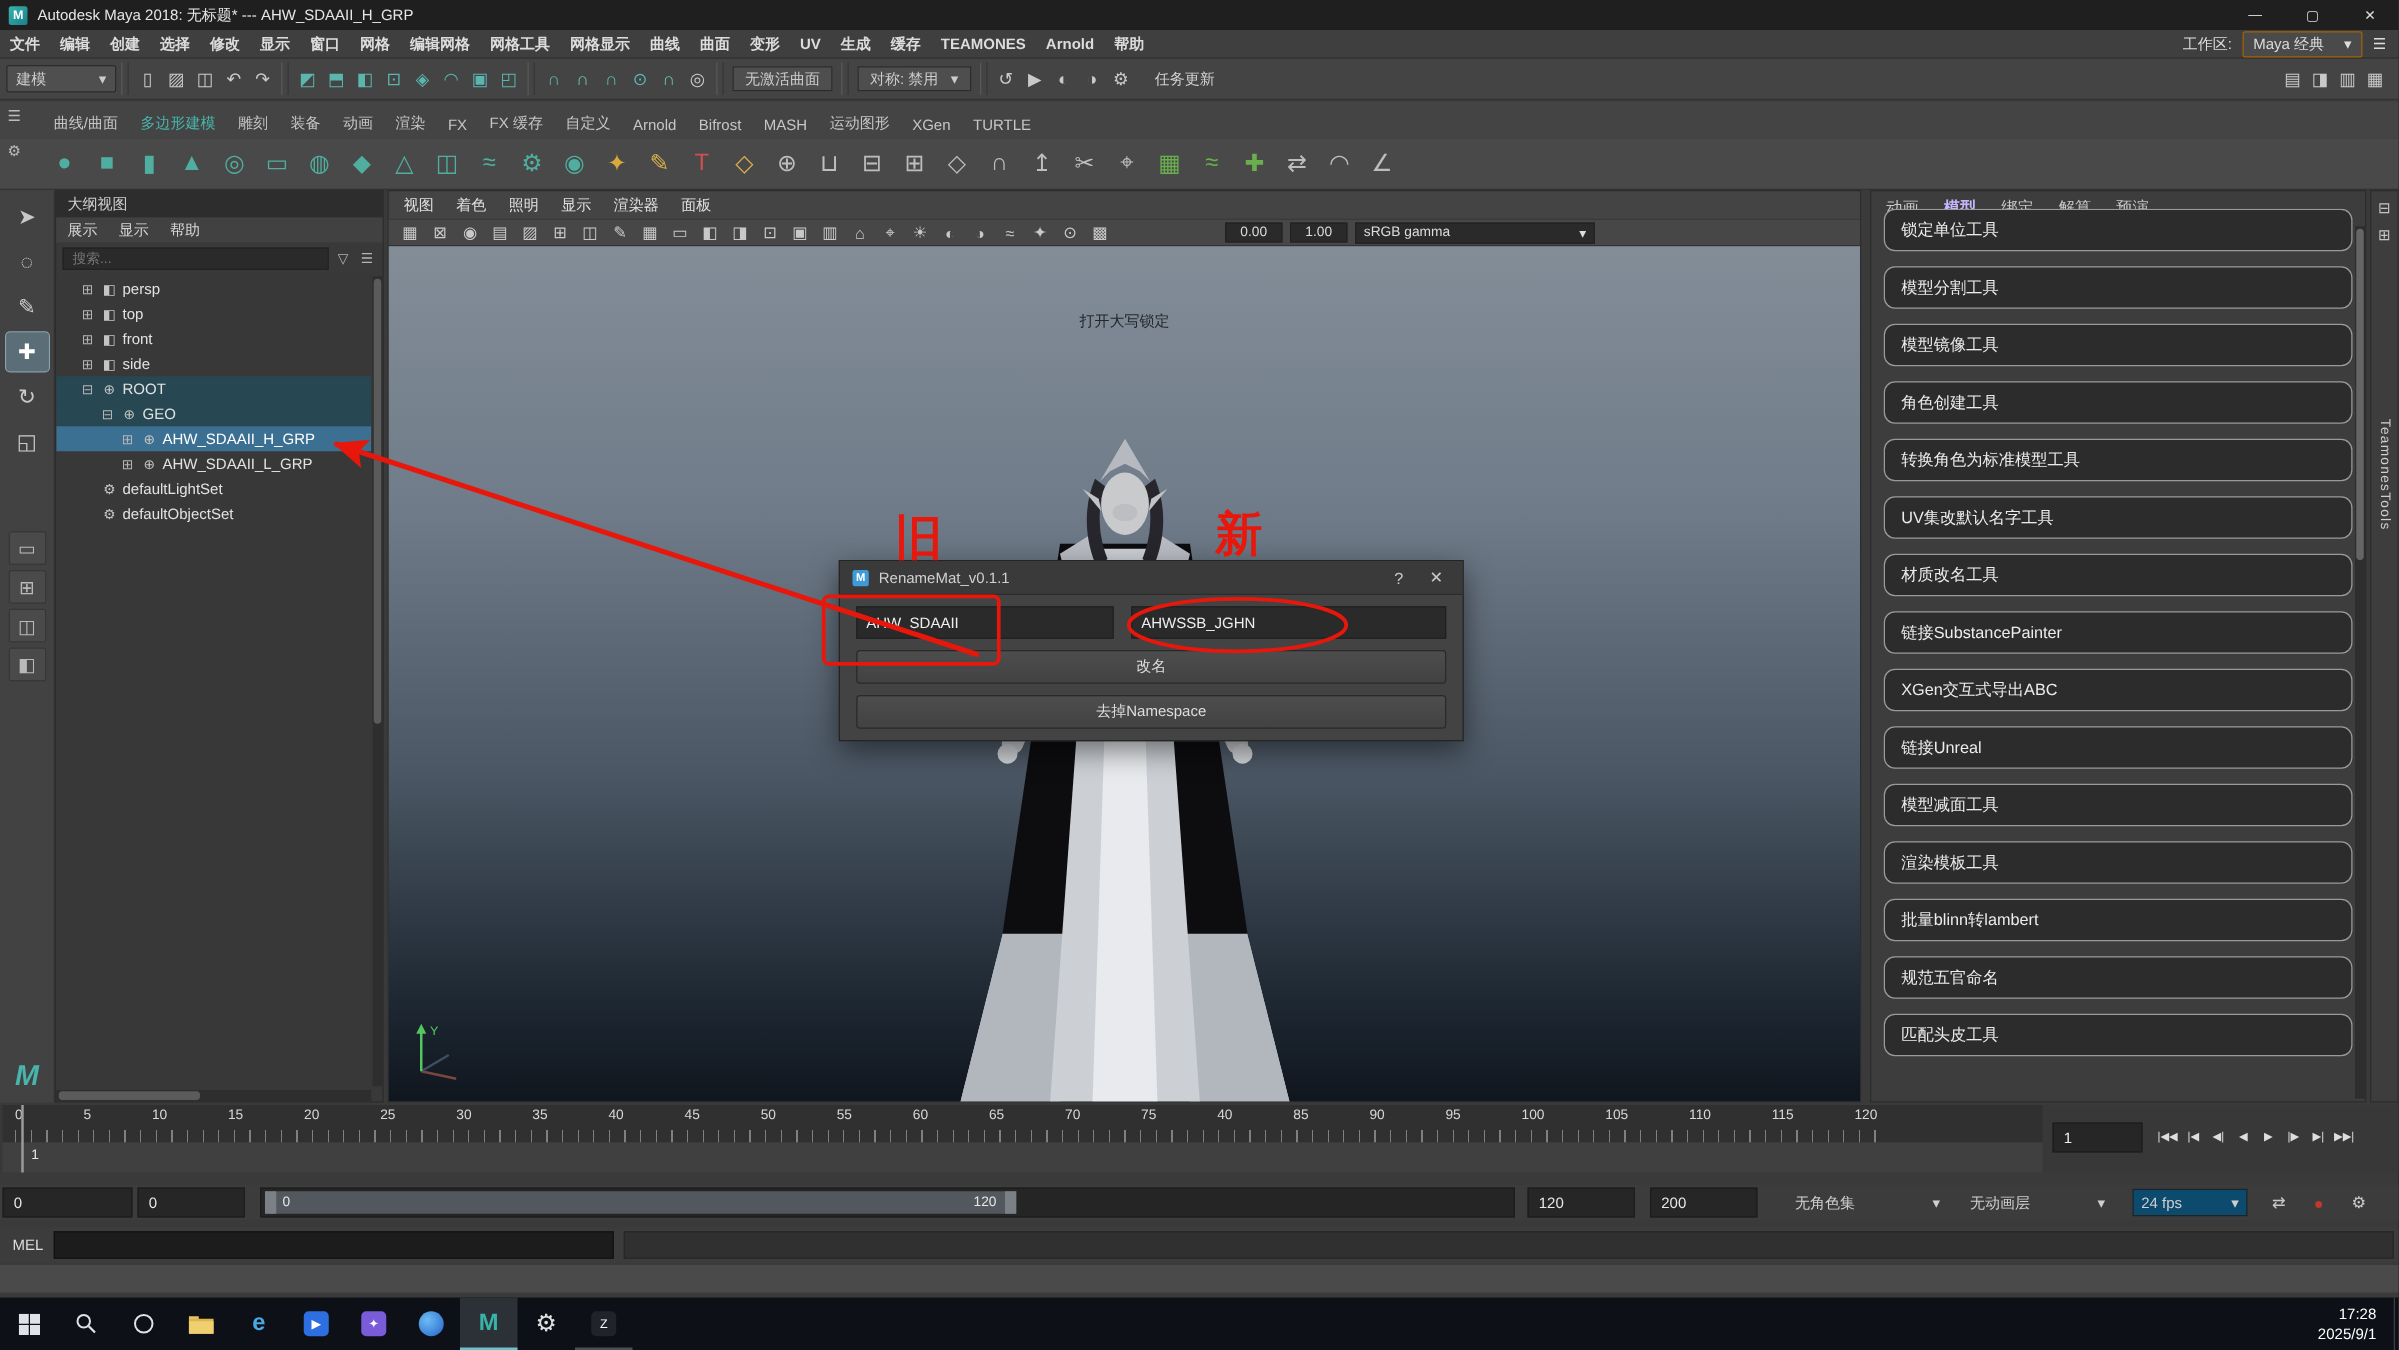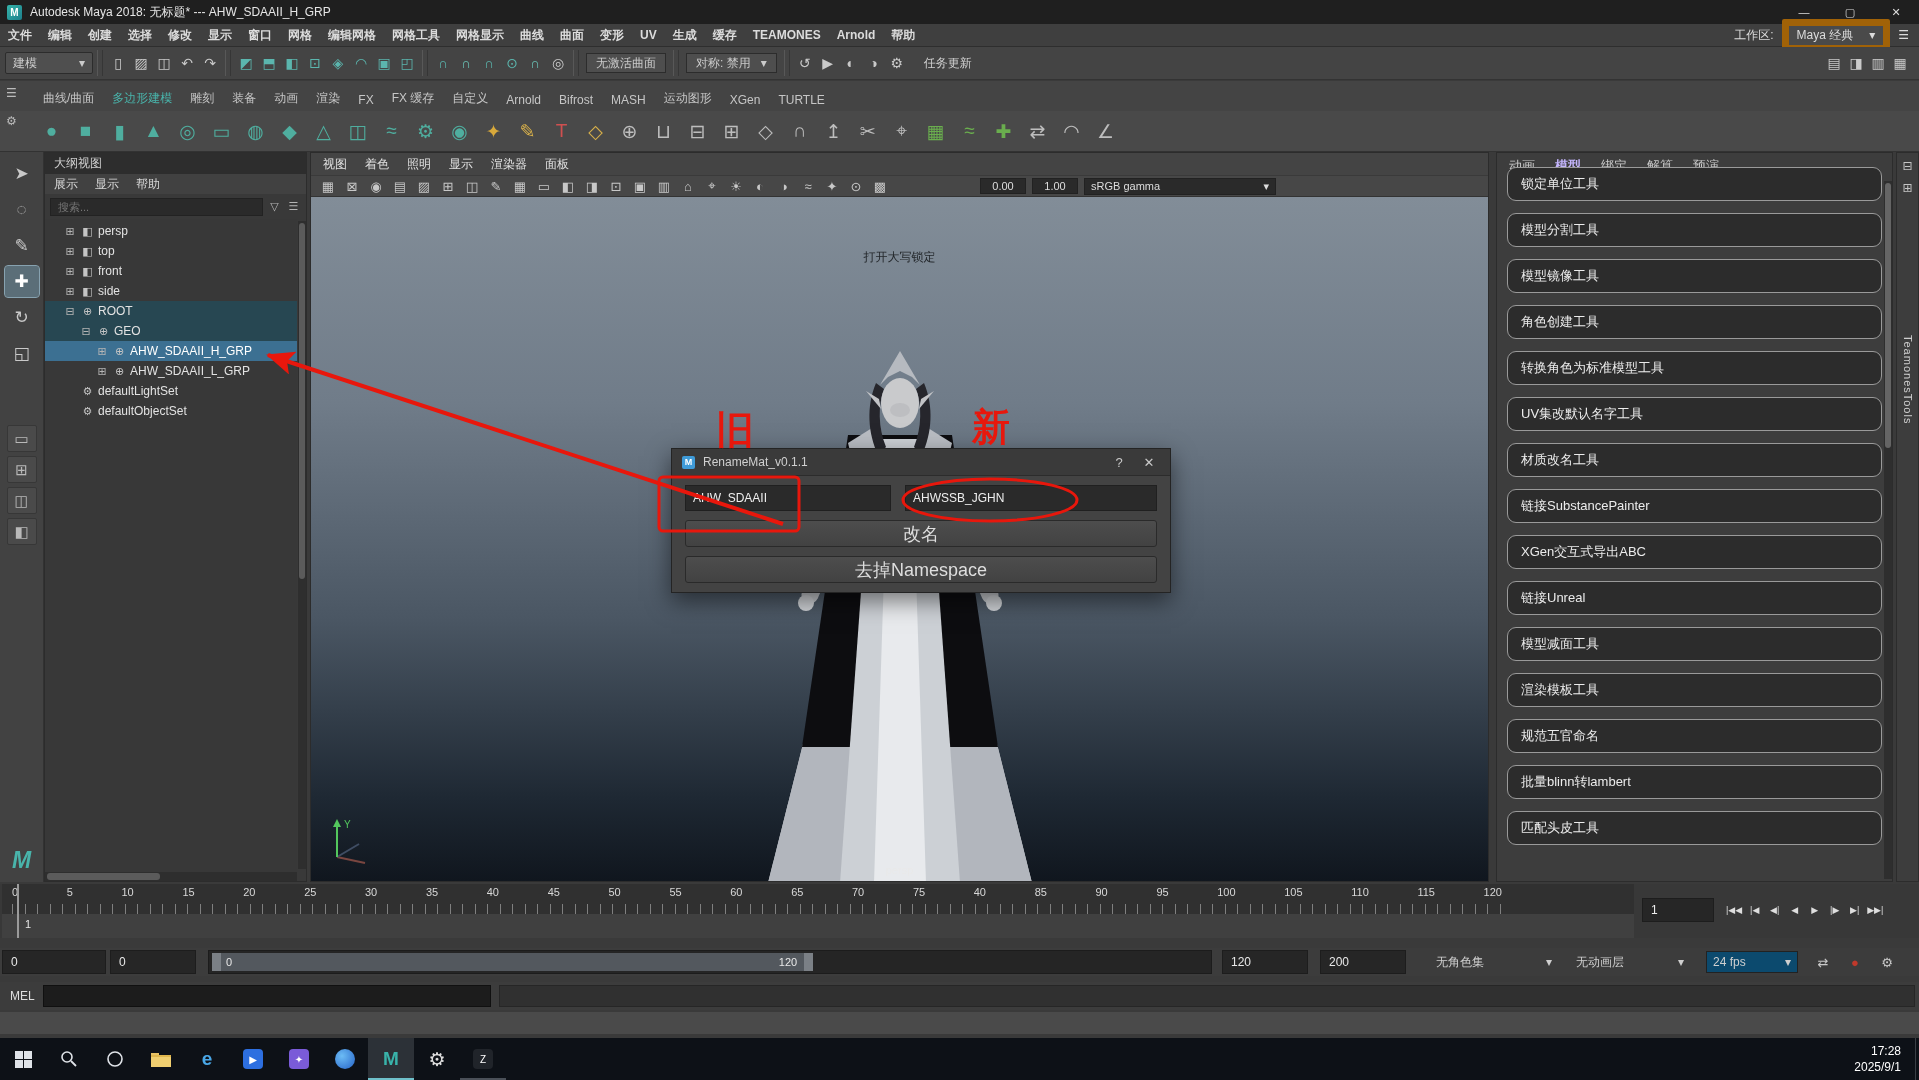--- a/index.html
+++ b/index.html
@@ -13,21 +13,21 @@
                  display:flex;align-items:center;justify-content:center;color:#fff;font-size:10px;font-weight:bold;}
   .win-controls{margin-left:auto;display:flex;height:100%;}
   .win-btn{width:46px;display:flex;align-items:center;justify-content:center;color:#ddd;font-size:11px;}
 
   
   .menubar{position:absolute;top:24px;left:0;right:0;height:23px;background:#3f3f3f;border-bottom:1px solid #2e2e2e;
            display:flex;align-items:center;color:#dcdcdc;}
   .menus{display:flex;align-items:center;}
   .menu-item{padding:0 8px;white-space:nowrap;font-weight:bold;}
   .workspace{margin-left:auto;display:flex;align-items:center;gap:8px;padding-right:10px;text-align:center;}
-  .ws-box{background:#4a4a4a;border:7px solid #a16207;padding:1px 8px;display:flex;align-items:center;gap:16px;border-radius:2px;}
+  .ws-box{background:#4a4a4a;border:1px solid #a16207;padding:1px 8px;display:flex;align-items:center;gap:16px;border-radius:2px;}
 
   
   .statusline{position:absolute;top:47px;left:0;right:0;height:33px;background:#444;border-bottom:1px solid #333;
               display:flex;align-items:center;padding-left:5px;color:#cbcbcb;}
   .mode-select{width:88px;height:22px;background:#4f4f4f;border:1px solid #2c2c2c;border-radius:2px;
                display:flex;align-items:center;justify-content:space-between;padding:0 7px;}
   .sl-sep{width:6px;height:26px;margin:0 4px;border-left:1px solid #585858;border-right:1px solid #363636;}
   .sl-group{display:flex;align-items:center;gap:1px;}
   .sl-icon{width:22px;height:22px;display:flex;align-items:center;justify-content:center;font-size:14px;}
   .sl-box{height:20px;background:#4e4e4e;border:1px solid #2c2c2c;display:flex;align-items:center;padding:0 9px;gap:10px;margin:0 3px;}
@@ -158,21 +158,21 @@
   .dialog-m-icon{width:13px;height:13px;background:#3f9bd8;border-radius:2px;display:flex;align-items:center;justify-content:center;
                  color:#fff;font-size:9px;font-weight:bold;}
   .dialog-titlebar .spacer{flex:1;}
   .dlg-tb-btn{width:22px;text-align:center;color:#c8c8c8;font-size:13px;}
   .dialog-body{padding:9px 13px;}
   .dlg-fields{display:flex;gap:14px;}
   .dlg-input{height:26px;background:#2a2a2a;border:1px solid #202020;color:#eee;font-size:12px;padding:0 7px;font-family:inherit;}
   .dlg-input.old{width:206px;}
   .dlg-input.new{flex:1;}
   .dlg-btn{margin-top:9px;height:27px;width:100%;background:linear-gradient(#4d4d4d,#424242);border:1px solid #2a2a2a;border-radius:3px;
-           color:#dedede;font-size:18px;display:flex;align-items:center;justify-content:center;}
+           color:#dedede;font-size:12px;display:flex;align-items:center;justify-content:center;}
 
   
   .anno-overlay{position:absolute;left:0;top:0;width:1919px;height:1080px;z-index:50;pointer-events:none;}
   .anno-label{position:absolute;z-index:51;color:var(--annotation-red);font-size:38px;font-weight:bold;
               font-family:"Liberation Serif","DejaVu Serif",serif;pointer-events:none;}
 </style>
 </head>
 <body>
 
 <div class="screen">
@@ -569,22 +569,22 @@
         <div class="tool-button">模型镜像工具</div>
         <div class="tool-button">角色创建工具</div>
         <div class="tool-button">转换角色为标准模型工具</div>
         <div class="tool-button">UV集改默认名字工具</div>
         <div class="tool-button">材质改名工具</div>
         <div class="tool-button">链接SubstancePainter</div>
         <div class="tool-button">XGen交互式导出ABC</div>
         <div class="tool-button">链接Unreal</div>
         <div class="tool-button">模型减面工具</div>
         <div class="tool-button">渲染模板工具</div>
+        <div class="tool-button">批量blinn转lambert</div>
         <div class="tool-button">规范五官命名</div>
-        <div class="tool-button">批量blinn转lambert</div>
         <div class="tool-button">匹配头皮工具</div>
       </div>
     <div class="rp-vscroll">
         <div class="thumb"></div>
       </div>
   </div>
 
   <div class="right-strip">
     <div style="display:flex;flex-direction:column;gap:8px;">
 

